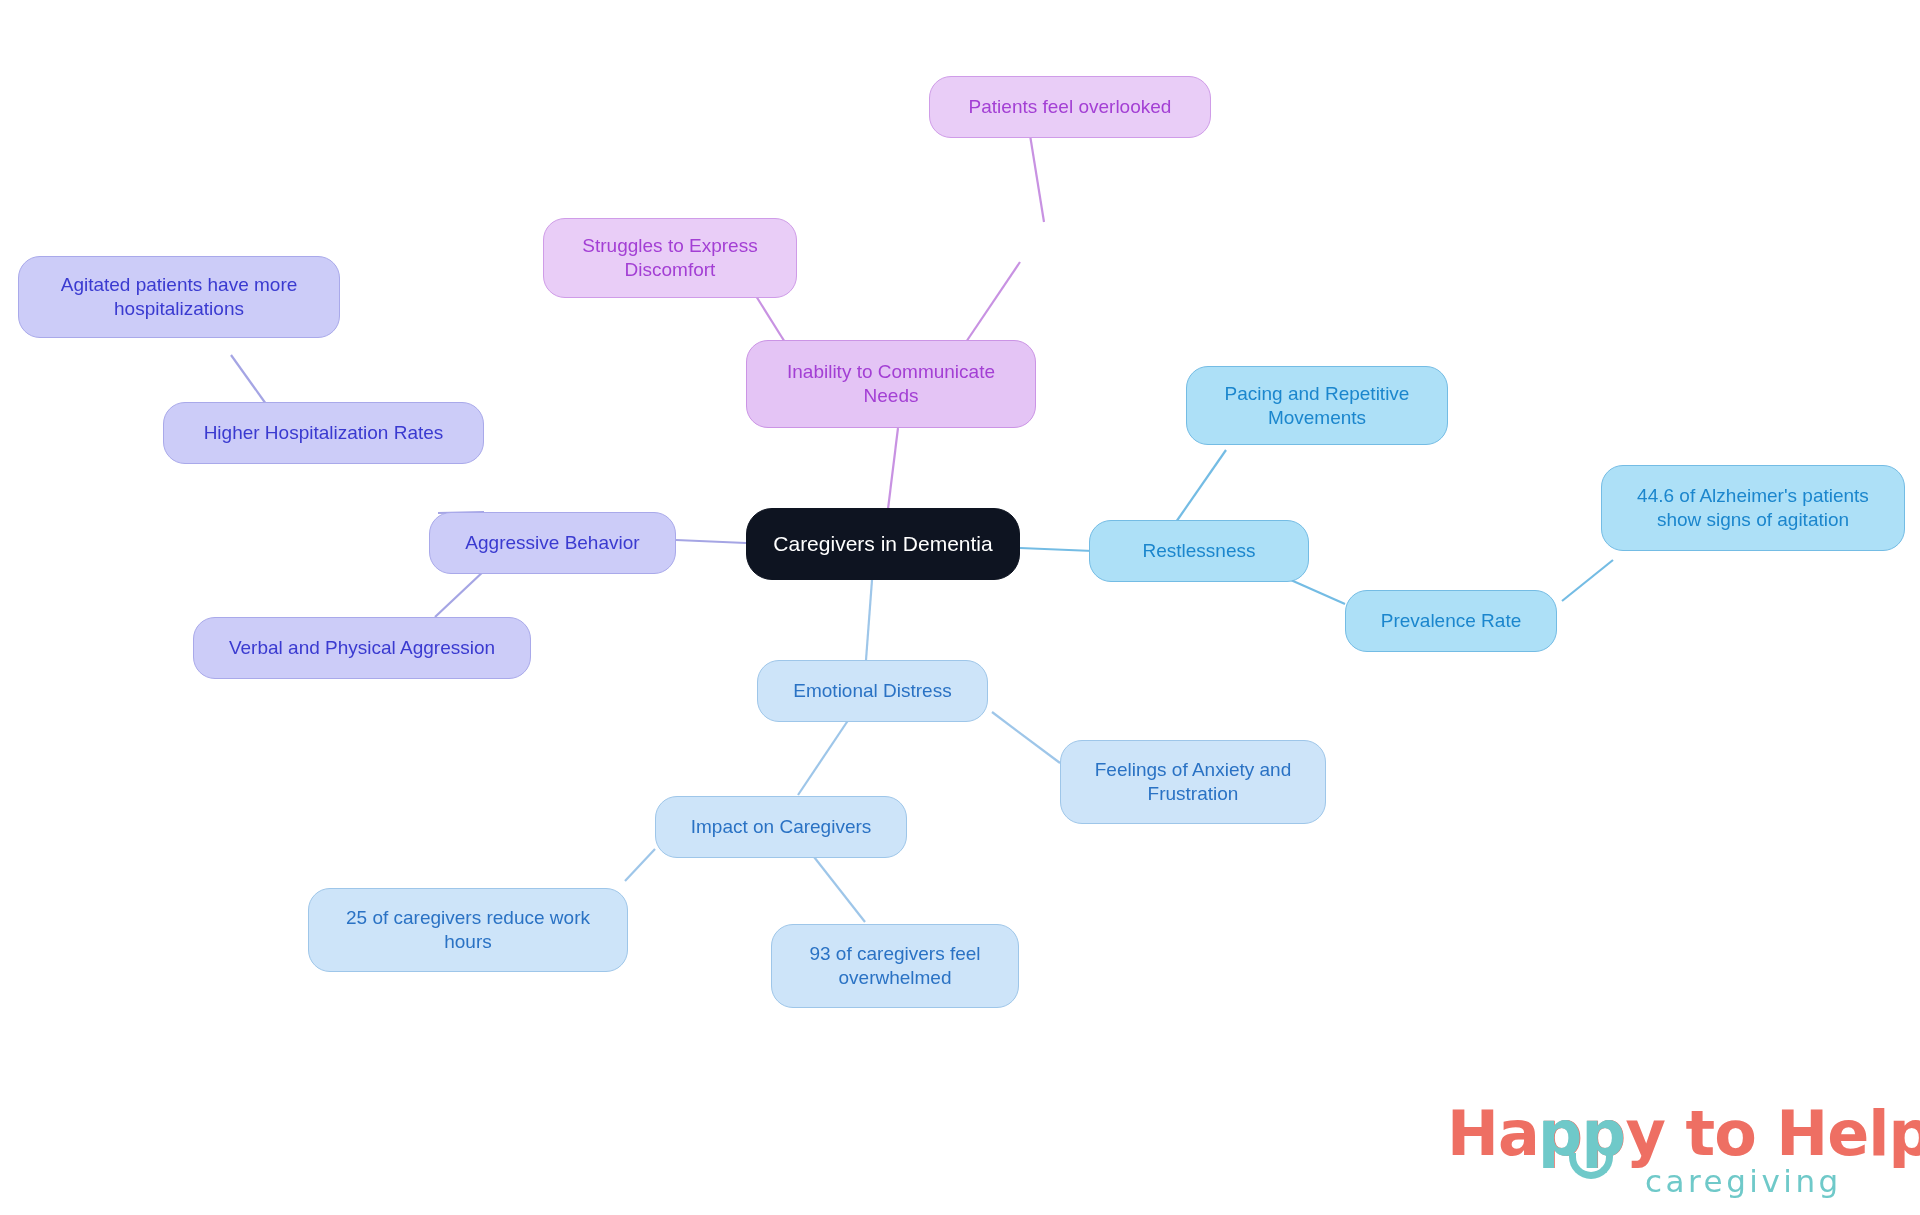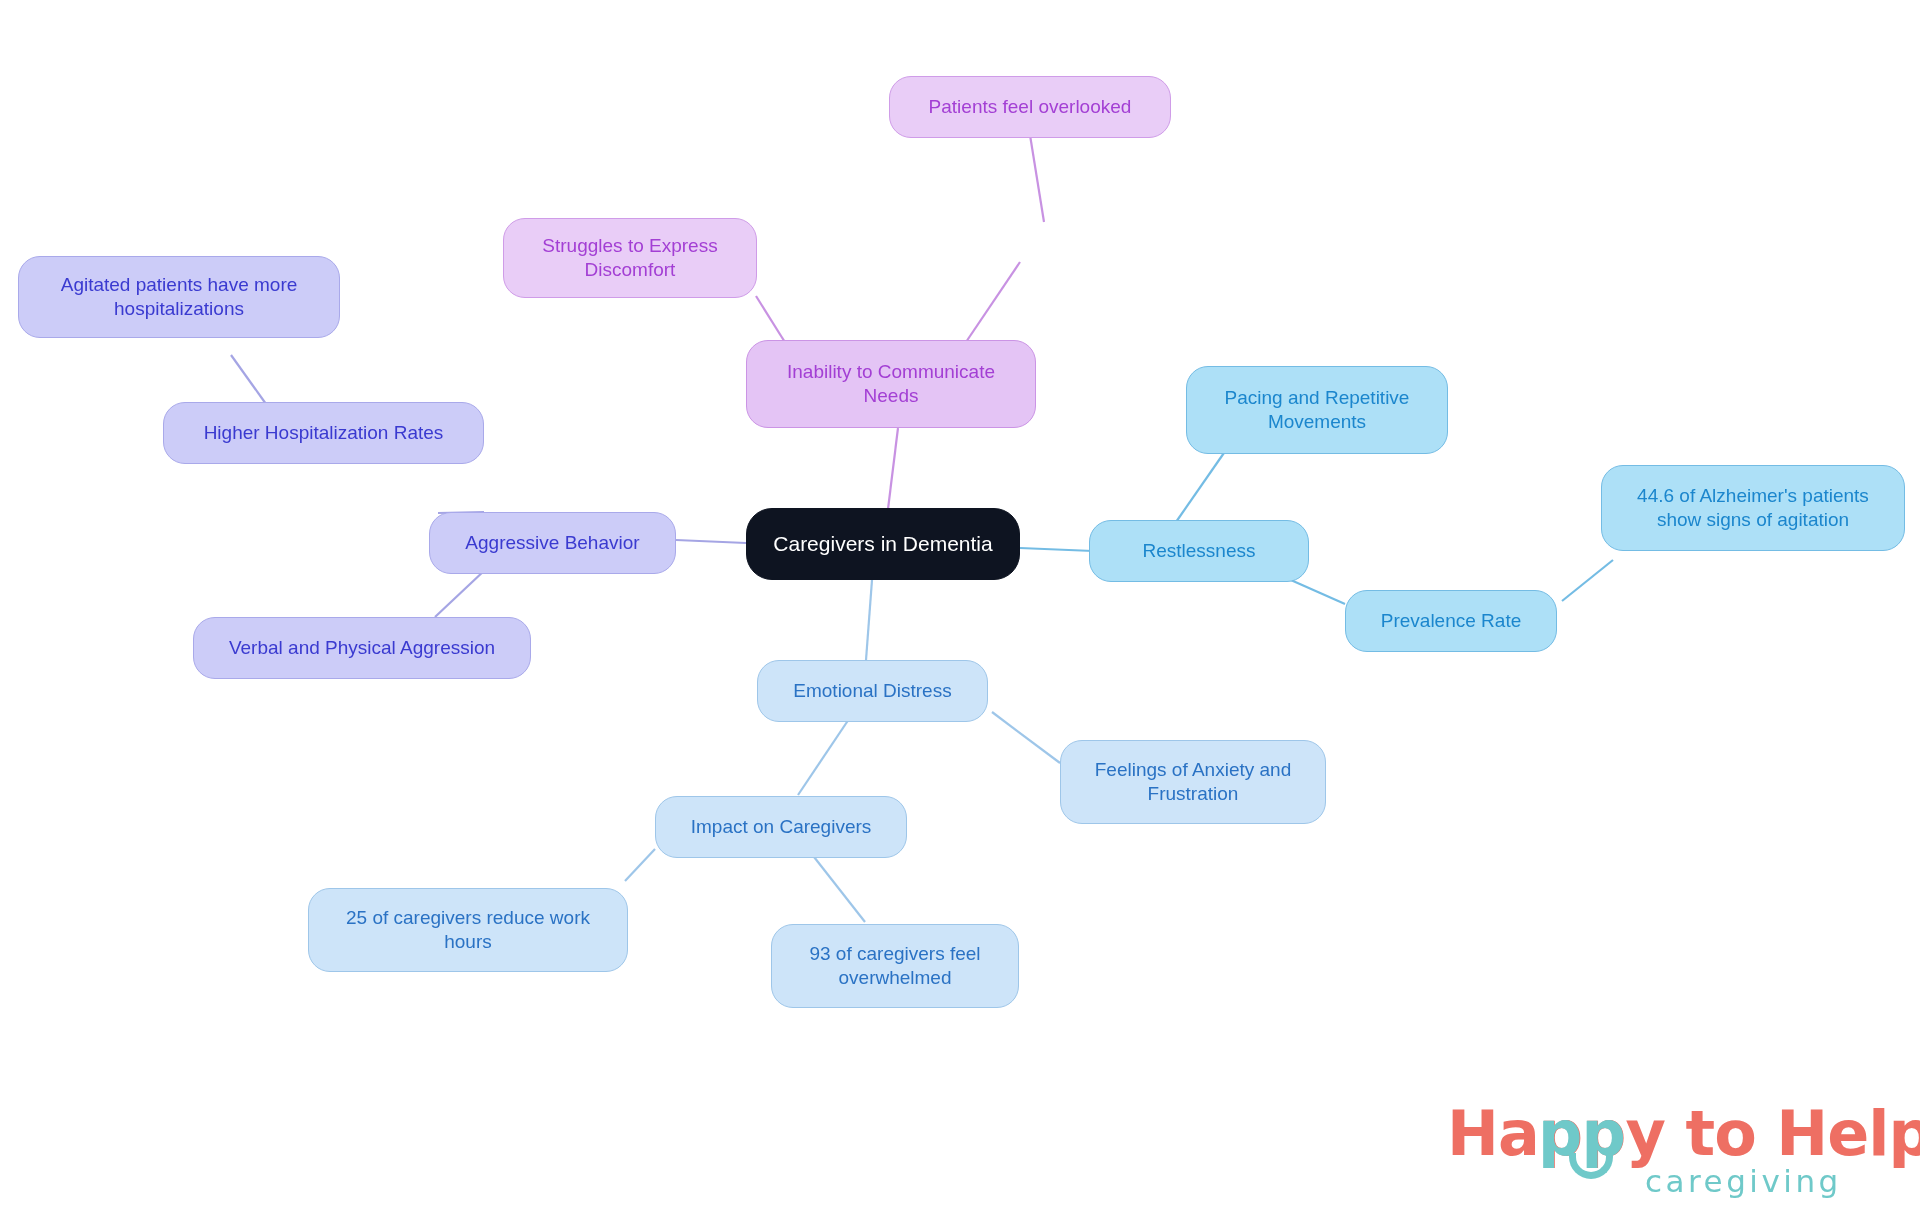--- a/index.html
+++ b/index.html
@@ -35,20 +35,21 @@
     font-size: 21px;
     border-radius: 26px;
   }
 
   
   .n-violet {
     background: #e9cdf7;
     border-color: #cf9ce8;
     color: #a33fd4;
     font-size: 19px;
+    margin-left: 40px;
   }
   .n-violet-deep {
     background: #e4c4f5;
     border-color: #cb94e5;
     color: #a33fd4;
     font-size: 19px;
   }
 
   
   .n-peri {
@@ -160,21 +161,21 @@
 
   <div class="node n-peri" style="left:163px; top:402px; width:321px; height:62px;">Higher Hospitalization Rates</div>
 
   <div class="node n-peri" style="left:18px; top:256px; width:322px; height:82px;">Agitated patients have more
 hospitalizations</div>
 
   <div class="node n-peri" style="left:193px; top:617px; width:338px; height:62px;">Verbal and Physical Aggression</div>
 
   <div class="node n-sky" style="left:1089px; top:520px; width:220px; height:62px;">Restlessness</div>
 
-  <div class="node n-sky" style="left:1186px; top:366px; width:262px; height:88px;">Pacing and Repetitive
+  <div class="node n-sky" style="left:1186px; top:366px; width:262px; height:79px;">Pacing and Repetitive
 Movements</div>
 
   <div class="node n-sky" style="left:1345px; top:590px; width:212px; height:62px;">Prevalence Rate</div>
 
   <div class="node n-sky" style="left:1601px; top:465px; width:304px; height:86px;">44.6 of Alzheimer's patients
 show signs of agitation</div>
 
   <div class="node n-pale" style="left:757px; top:660px; width:231px; height:62px;">Emotional Distress</div>
 
   <div class="node n-pale" style="left:1060px; top:740px; width:266px; height:84px;">Feelings of Anxiety and

